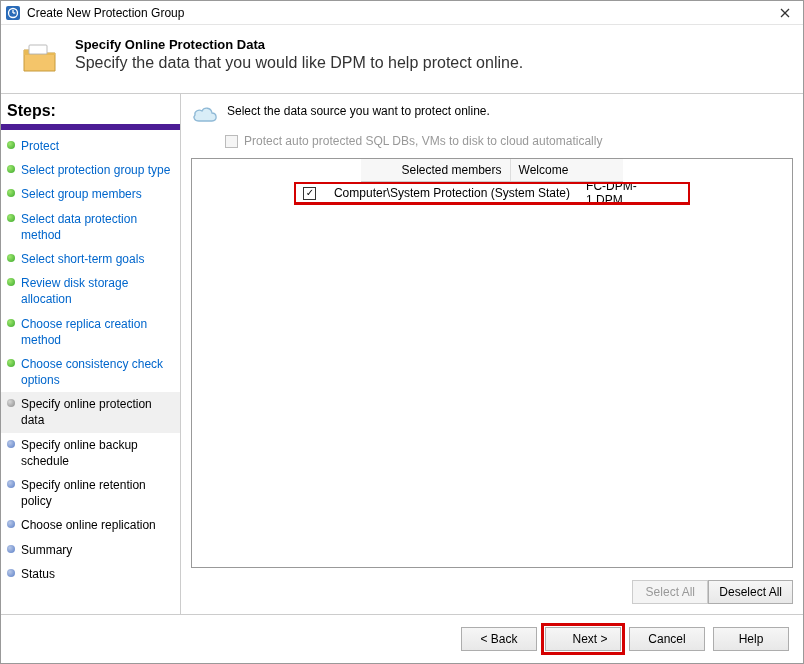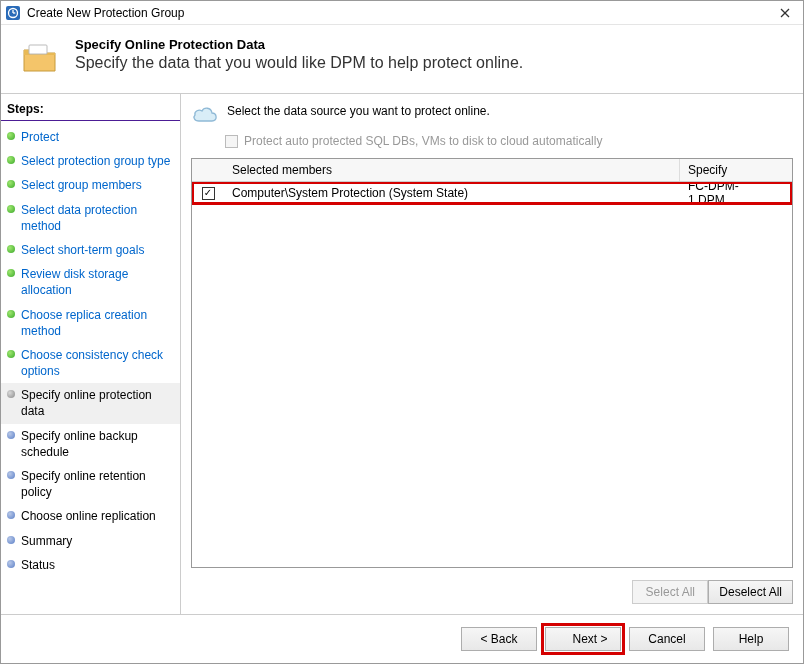--- a/index.html
+++ b/index.html
@@ -56,22 +56,22 @@
       display: flex;
       overflow: hidden;
     }
     .steps-panel {
       width: 180px;
       border-right: 1px solid #ccc;
       padding: 4px 0;
       display: flex; flex-direction: column;
     }
     .steps-heading {
-      font-weight: bold; font-size: 12px; padding: 4px 6px 4px 6px;
-      border-bottom: 1px solid #4c1d95;
+      font-weight: bold; font-size: 16px; padding: 4px 6px 4px 6px;
+      border-bottom: 6px solid #4c1d95;
       margin-bottom: 4px;
     }
     .step-item {
       display: flex; align-items: flex-start;
       padding: 4px 6px 4px 6px;
       font-size: 12px;
       line-height: 1.35;
     }
     .step-bullet {
       width: 8px; height: 8px; border-radius: 50%;
@@ -101,20 +101,21 @@
       width: 13px; height: 13px; border: 1px solid #bbb; margin-right: 6px;
       background: #f5f5f5;
     }
     .table-wrap {
       flex: 1;
       border: 1px solid #999;
       background: #fff;
       display: flex; flex-direction: column;
       overflow: hidden;
       margin-bottom: 8px;
+      align-items: center;
     }
     .table-header {
       display: flex; background: #f7f7f7; border-bottom: 1px solid #ccc;
       font-size: 12px;
     }
     .col-check { width: 32px; text-align:center; padding: 4px 0; }
     .col-member { flex: 1; padding: 4px 8px; border-right: 1px solid #ddd;}
     .col-computer { width: 112px; padding: 4px 8px; }
     .table-body { flex:1; overflow:auto; }
     .table-row {
@@ -262,21 +263,21 @@
 
       <div class="auto-protect-row">
         <span class="chk"></span>
         <span>Protect auto protected SQL DBs, VMs to disk to cloud automatically</span>
       </div>
 
       <div class="table-wrap">
         <div class="table-header">
           <div class="col-check"></div>
           <div class="col-member">Selected members</div>
-          <div class="col-computer">Specify</div>
+          <div class="col-computer">Welcome</div>
         </div>
         <div class="table-body">
           <div class="table-row row-highlight">
             <div class="checkbox-cell">
               <span class="checkbox-box">✓</span>
             </div>
             <div class="col-member" style="border-right:none;">Computer\System Protection (System State)</div>
             <div class="col-computer">FC-DPM-1.DPM...</div>
           </div>
         </div>

